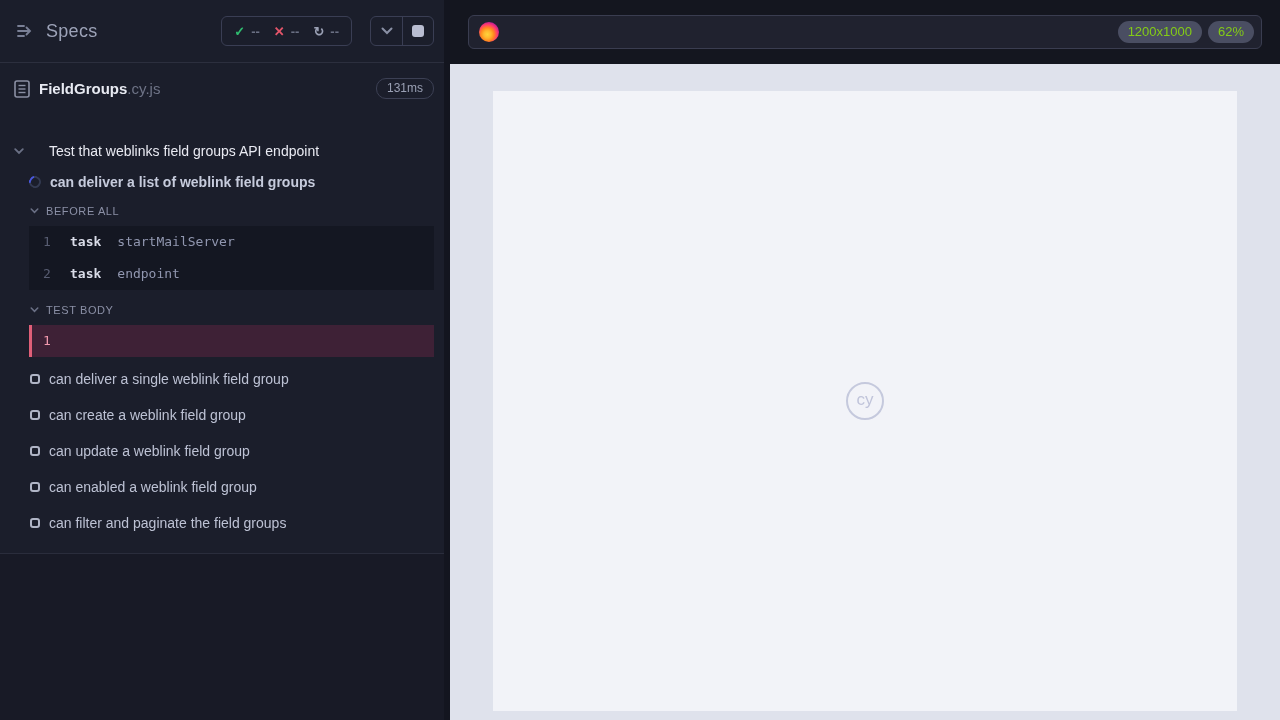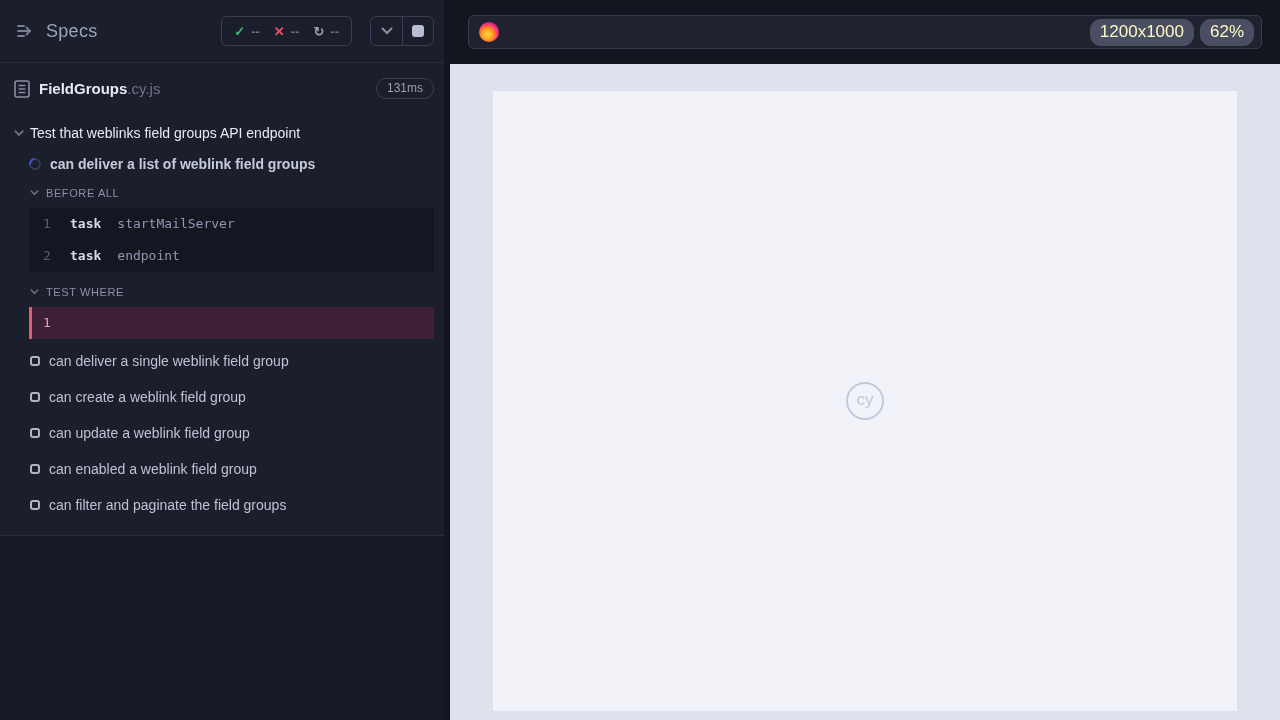--- a/index.html
+++ b/index.html
@@ -106,21 +106,22 @@
     border: 1px solid #3c4054;
     border-radius: 10px;
     padding: 2px 10px 3px;
   }
 
   
   .tree { padding: 6px 0 0 0; }
   .row { display: flex; align-items: center; }
   .suite-row {
     padding: 8px 16px 8px 14px;
-    gap: 6px;
+    gap: 25px;
+    margin-top: 18px;
   }
   .suite-title { font-size: 14px; color: #e9eaf2; }
   .test-row {
     padding: 7px 16px 7px 29px;
     gap: 9px;
   }
   .test-label { font-size: 14px; color: #c6cbdc; font-weight: bold; }
   .spinner {
     width: 12px; height: 12px;
     border-radius: 50%;
@@ -223,22 +224,22 @@
     flex: 1;
     font-size: 13px;
     color: #c8ccdd;
     background: transparent;
     border: none;
     outline: none;
     font-family: "Liberation Sans", sans-serif;
   }
   .badge {
     background: #4a4e62;
-    color: #fef9c3;
-    font-size: 17px;
+    color: #84cc16;
+    font-size: 13px;
     border-radius: 11px;
     padding: 3px 10px 4px;
     flex: none;
   }
   .viewport-area {
     flex: 1;
     background: #dfe2ec;
     display: flex;
     justify-content: center;
     overflow: hidden;
@@ -357,21 +358,21 @@
           <span class="cmd-content"><span class="cmd-method">task</span><span>endpoint</span></span>
         </div>
       </div>
 
       <div class="row hook-row">
         <span class="chev">
           <svg width="9" height="6" viewBox="0 0 10 7" fill="none" stroke="#6a7085" stroke-width="1.8" stroke-linecap="round">
             <polyline points="1.2,1.2 5,5 8.8,1.2"></polyline>
           </svg>
         </span>
-        <span class="hook-label">TEST WHERE</span>
+        <span class="hook-label">TEST BODY</span>
       </div>
 
       <div class="cmd-block failed">
         <div class="cmd-row">
           <span class="cmd-num">1</span>
         </div>
       </div>
 
       <div class="row pending-row">
         <span class="pending-icon"></span>

